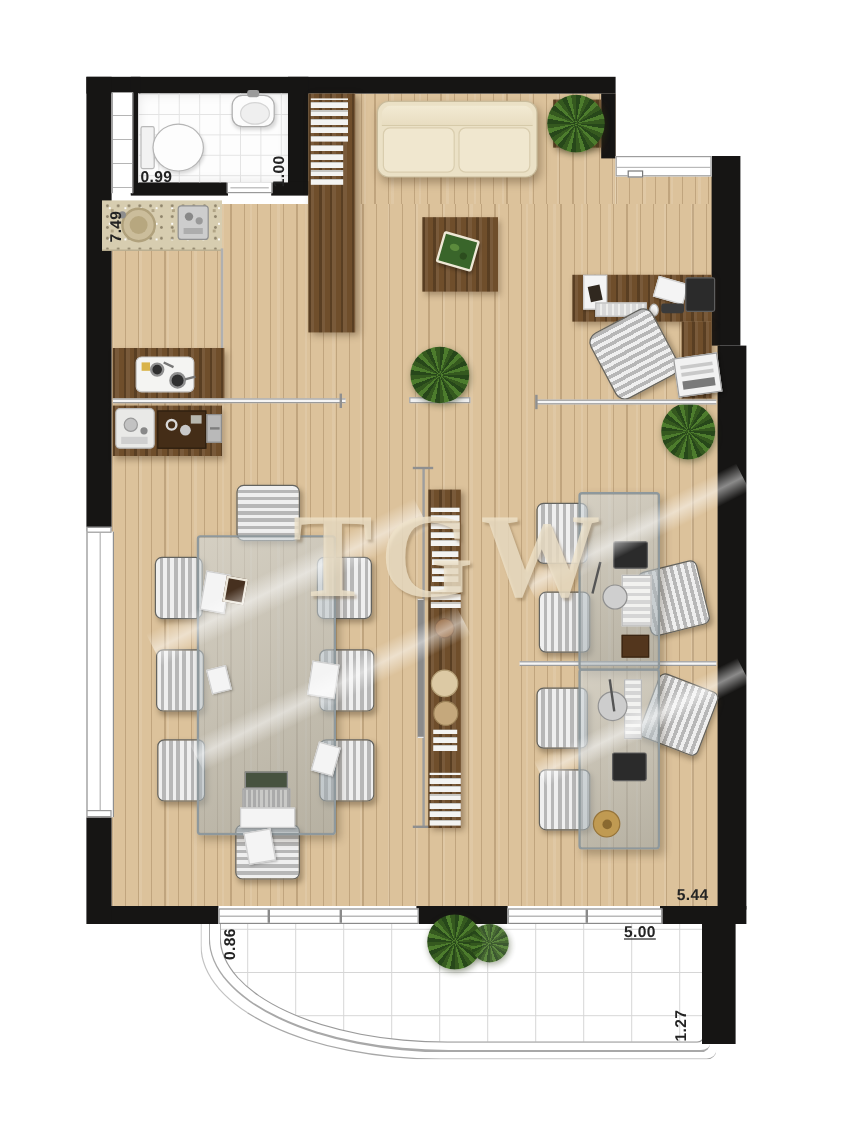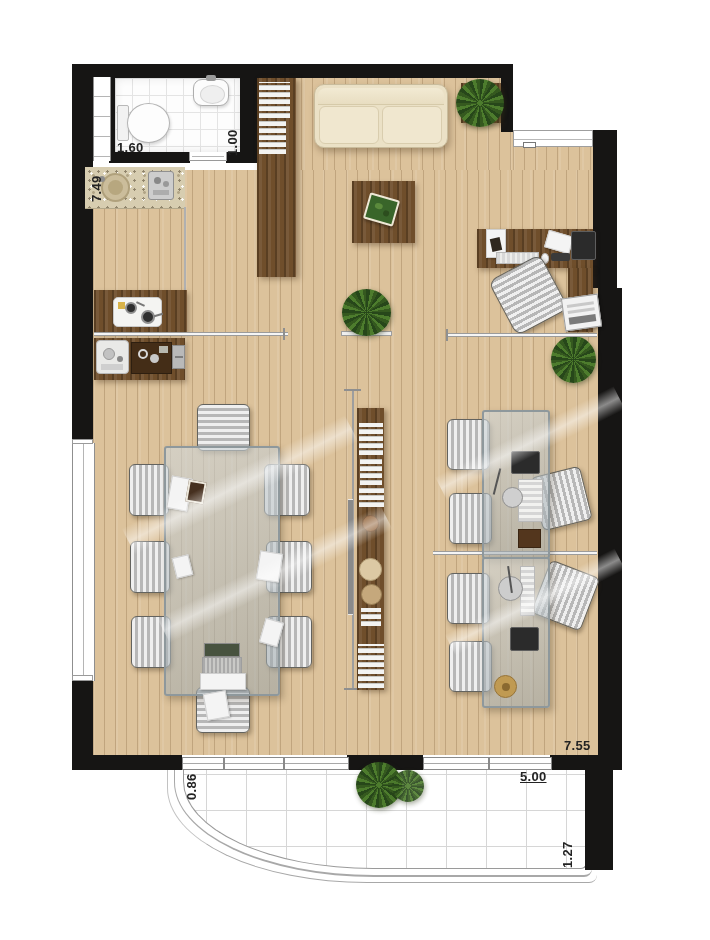--- a/index.html
+++ b/index.html
@@ -253,22 +253,23 @@
   <div class="abs" style="left:509px;top:566px;width:2px;height:27px;background:#555;transform:rotate(-8deg);"></div>
 
   <div class="plant" style="left:356px;top:762px;width:46px;height:46px;"></div>
   <div class="plant" style="left:392px;top:770px;width:32px;height:32px;opacity:.9;"></div>
 
   <div class="sheen" style="left:115px;top:470px;width:250px;height:30px;transform:rotate(-27deg);"></div>
   <div class="sheen" style="left:150px;top:560px;width:250px;height:28px;transform:rotate(-27deg);"></div>
   <div class="sheen" style="left:430px;top:430px;width:200px;height:26px;transform:rotate(-27deg);"></div>
   <div class="sheen" style="left:440px;top:590px;width:190px;height:24px;transform:rotate(-27deg);"></div>
 
-
-  <div class="dim" style="left:117px;top:140px;">1.60</div>
+  <div class="watermark" style="left:244px;top:414px;">TGW</div>
+
+  <div class="dim" style="left:117px;top:140px;">0.99</div>
   <div class="dim vdim" style="left:225px;top:122px;height:34px;">1.00</div>
   <div class="dim vdim" style="left:89px;top:166px;height:36px;">7.49</div>
   <div class="dim vdim" style="left:184px;top:768px;height:32px;">0.86</div>
-  <div class="dim" style="left:564px;top:738px;">7.55</div>
+  <div class="dim" style="left:564px;top:738px;">5.44</div>
   <div class="dim" style="left:520px;top:769px;text-decoration:underline;">5.00</div>
   <div class="dim vdim" style="left:560px;top:832px;height:36px;">1.27</div>
 
 </div>
 
 </body></html>

